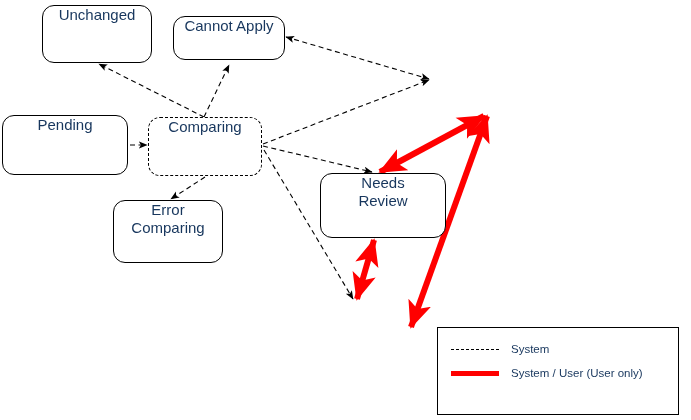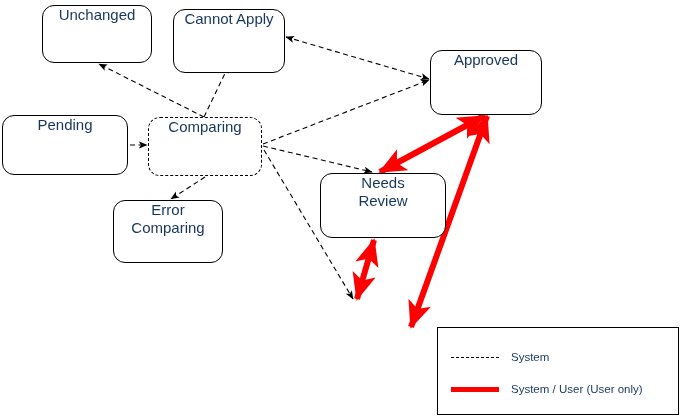--- a/index.html
+++ b/index.html
@@ -58,21 +58,20 @@
     box-sizing: border-box;
     background: #ffffff;
     border: 1.3px solid #000000;
     z-index: 4;
     padding: 9px 0 0 13px;
   }
   .legend-row {
     display: flex;
     align-items: center;
     height: 24px;
-    margin-top: 8px;
   }
   .legend-swatch {
     width: 48px;
     height: 12px;
     position: relative;
     flex: 0 0 48px;
     margin-right: 12px;
   }
   .legend-swatch i {
     position: absolute;
@@ -129,25 +128,22 @@
         <polyline points="286,37 429,79" fill="none" stroke="#000000" stroke-width="1.1" stroke-dasharray="5,3.5" marker-end="url(#ah-black)" marker-start="url(#ah-black-start)"></polyline>
         <polyline points="484,116 380,172" fill="none" stroke="#FF0000" stroke-width="6" stroke-linecap="butt" marker-end="url(#ah-red)" marker-start="url(#ah-red-start)"></polyline>
         <polyline points="487,116 411,327" fill="none" stroke="#FF0000" stroke-width="6" stroke-linecap="butt" marker-end="url(#ah-red)" marker-start="url(#ah-red-start)"></polyline>
         <polyline points="374,240 357,299" fill="none" stroke="#FF0000" stroke-width="6" stroke-linecap="butt" marker-end="url(#ah-red)" marker-start="url(#ah-red-start)"></polyline>
       </g>
   </svg>
 
   <div class="node" style="left: 42px; top: 5px; width: 110px; height: 58px;">
     <span class="node-label">Unchanged</span>
   </div>
-  <div class="node" style="left: 173px; top: 9px; width: 112px; height: 64px;">
+  <div class="node" style="left: 173px; top: 16px; width: 112px; height: 44px;">
     <span class="node-label">Cannot Apply</span>
-  </div>
-  <div class="node" style="left: 430px; top: 50px; width: 112px; height: 65px;">
-    <span class="node-label">Approved</span>
   </div>
   <div class="node" style="left: 2px; top: 115px; width: 126px; height: 60px;">
     <span class="node-label">Pending</span>
   </div>
   <div class="node dashed" style="left: 148px; top: 117px; width: 114px; height: 59px;">
     <span class="node-label">Comparing</span>
   </div>
   <div class="node" style="left: 320px; top: 173px; width: 126px; height: 65px;">
     <span class="node-label">Needs
 Review</span>

